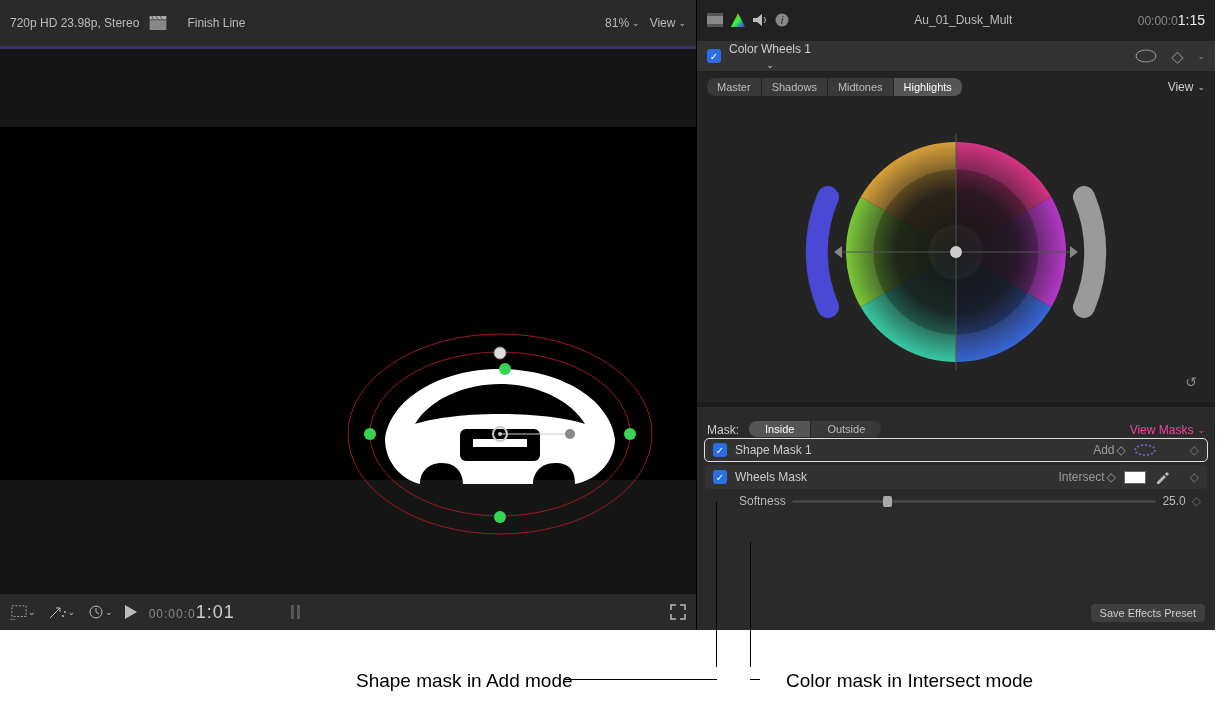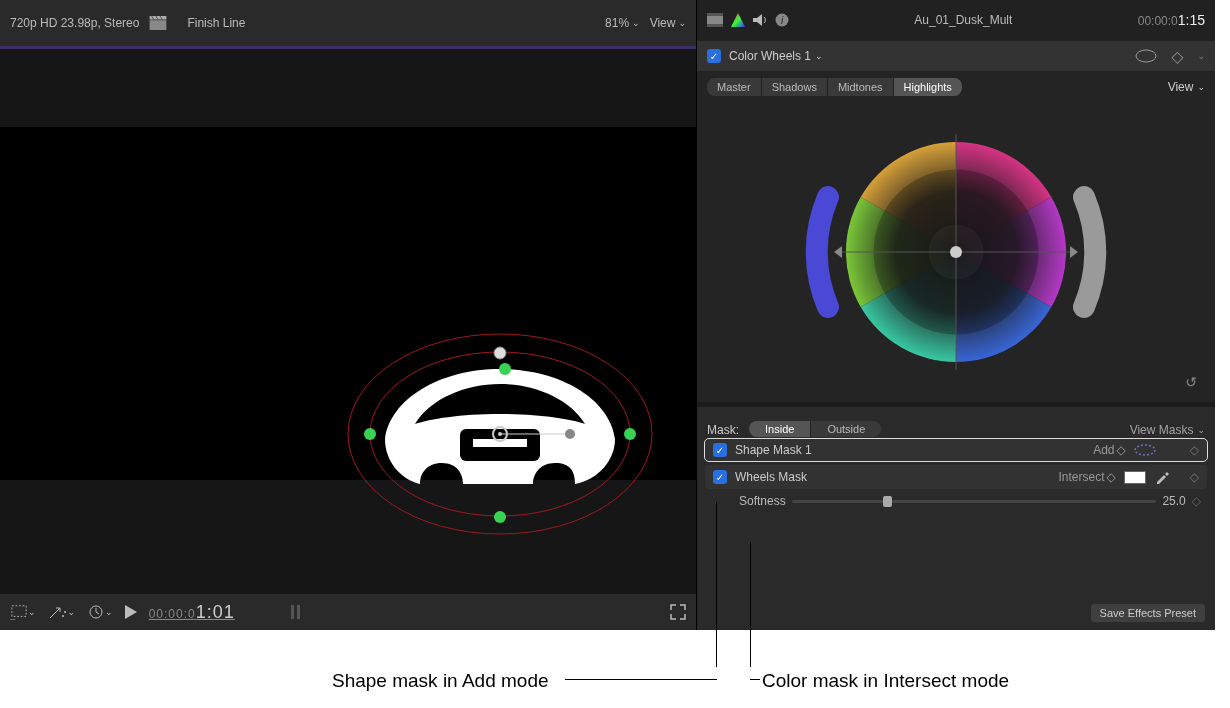--- a/index.html
+++ b/index.html
@@ -40,42 +40,42 @@
   position: absolute; top: 78px; left: 0; right:0; bottom: 114px;
   background: #000;
 }
 .mask-overlay { position: absolute; left: 345px; top: 280px; width: 310px; height: 210px; }
 .mask-overlay svg { width: 100%; height: 100%; }
 .viewer-controls {
   height: 36px; background: #2a2a2a;
   display:flex; align-items:center; gap: 12px; padding: 0 10px;
   font-size: 12px; color: #bbb;
 }
-.tc { color: #888; letter-spacing:1px;text-decoration:underline; }
+.tc { color: #888; letter-spacing:1px; }
 .tc .big { font-size:18px; color:#ccc; }
 .spacer { flex:1; }
 .icon-btn { display:inline-flex; align-items:center; cursor:pointer; }
 
 .inspector { flex:1; display:flex; flex-direction:column; background:#2a2a2a; }
 .insp-top {
   height: 40px; display:flex; align-items:center; gap:8px;
   padding:0 10px; font-size:12px; color:#bbb; background:#212121;
 }
 .insp-top .title { flex:1; text-align:center; }
 .tc-right { color:#888; }
 .tc-right .big { color:#eee; font-size:14px; }
 .effect-row {
   height: 32px; display:flex; align-items:center; gap:8px;
   padding:0 10px; background:#333; border-top:1px solid #222; border-bottom:1px solid #222;
 }
 .checkbox {
   width:14px; height:14px; border-radius:3px; background:#2a6fe0;
   display:inline-flex; align-items:center; justify-content:center; font-size:10px; color:#fff;
 }
-.dropdown-label { display:flex; align-items:center; gap:4px; font-size:12px; }
+.dropdown-label { display:flex; align-items:center; gap:4px; font-size:12px;flex-direction:column; }
 .effect-row .icons-right { margin-left:auto; display:flex; align-items:center; gap:14px; color:#888; }
 .seg-row {
   height: 30px; background:#242424; display:flex; align-items:center;
   padding:0 10px; gap:8px;
 }
 .seg-control { display:flex; border-radius:8px; overflow:hidden; }
 .seg-control .seg {
   padding:3px 10px; font-size:11px; background:#393939; color:#bbb;
   border-right:1px solid #222; cursor:pointer;
 }
@@ -87,21 +87,21 @@
   display:flex; align-items:center; justify-content:center;
 }
 .wheel-svg { width: 310px; height: 280px; }
 .reset-icon { position:absolute; right:18px; bottom:12px; color:#888; font-size:14px; cursor:pointer;}
 .divider-thin { height:5px; background:#1c1c1c; }
 .mask-row {
   height: 30px; background:#2a2a2a; display:flex; align-items:flex-end;
   padding:0 10px; gap:10px; font-size:12px;
 }
 .mask-row .seg-control .seg { padding:2px 16px; }
-.link-purple { color:#a3a3a3; margin-left:auto; display:flex; align-items:center; gap:4px; cursor:pointer;}
+.link-purple { color:#ec4899; margin-left:auto; display:flex; align-items:center; gap:4px; cursor:pointer;}
 .mask-item {
   margin:2px 8px; padding:4px 8px; border-radius:4px;
   display:flex; align-items:center; gap:8px; font-size:12px; background:#323232;
 }
 .mask-item.selected { outline:1px solid #ddd; }
 .mask-item .mode { margin-left:auto; color:#999; display:flex; align-items:center; gap:2px; cursor:pointer;}
 .swatch { width:22px; height:13px; background:#fff; border:1px solid #666; }
 .shape-ellipse-icon { color:#6f6fd0; }
 .softness-row {
   display:flex; align-items:center; gap:6px; font-size:12px;
@@ -113,21 +113,21 @@
 .preset-btn {
   margin-left:auto; background:#3f3f3f; border-radius:4px; padding:3px 9px;
   font-size:11px; color:#ccc; cursor:pointer;
 }
 
 .callouts {
   position:absolute; left:0; top:632px; width:1215px; height:70px;
   font-size:19px; color:#000;
 }
 .callout-line { position:absolute; background:#000; }
-.callout-text { position:absolute; white-space:nowrap; }
+.callout-text { position:absolute; white-space:nowrap;margin-left:24px; }
 </style>
 </head>
 <body>
 
 <div class="app">
 
   <div class="viewer">
     <div class="viewer-top">
       <span class="format-label">720p HD 23.98p, Stereo</span>
       <span class="icon-btn">

